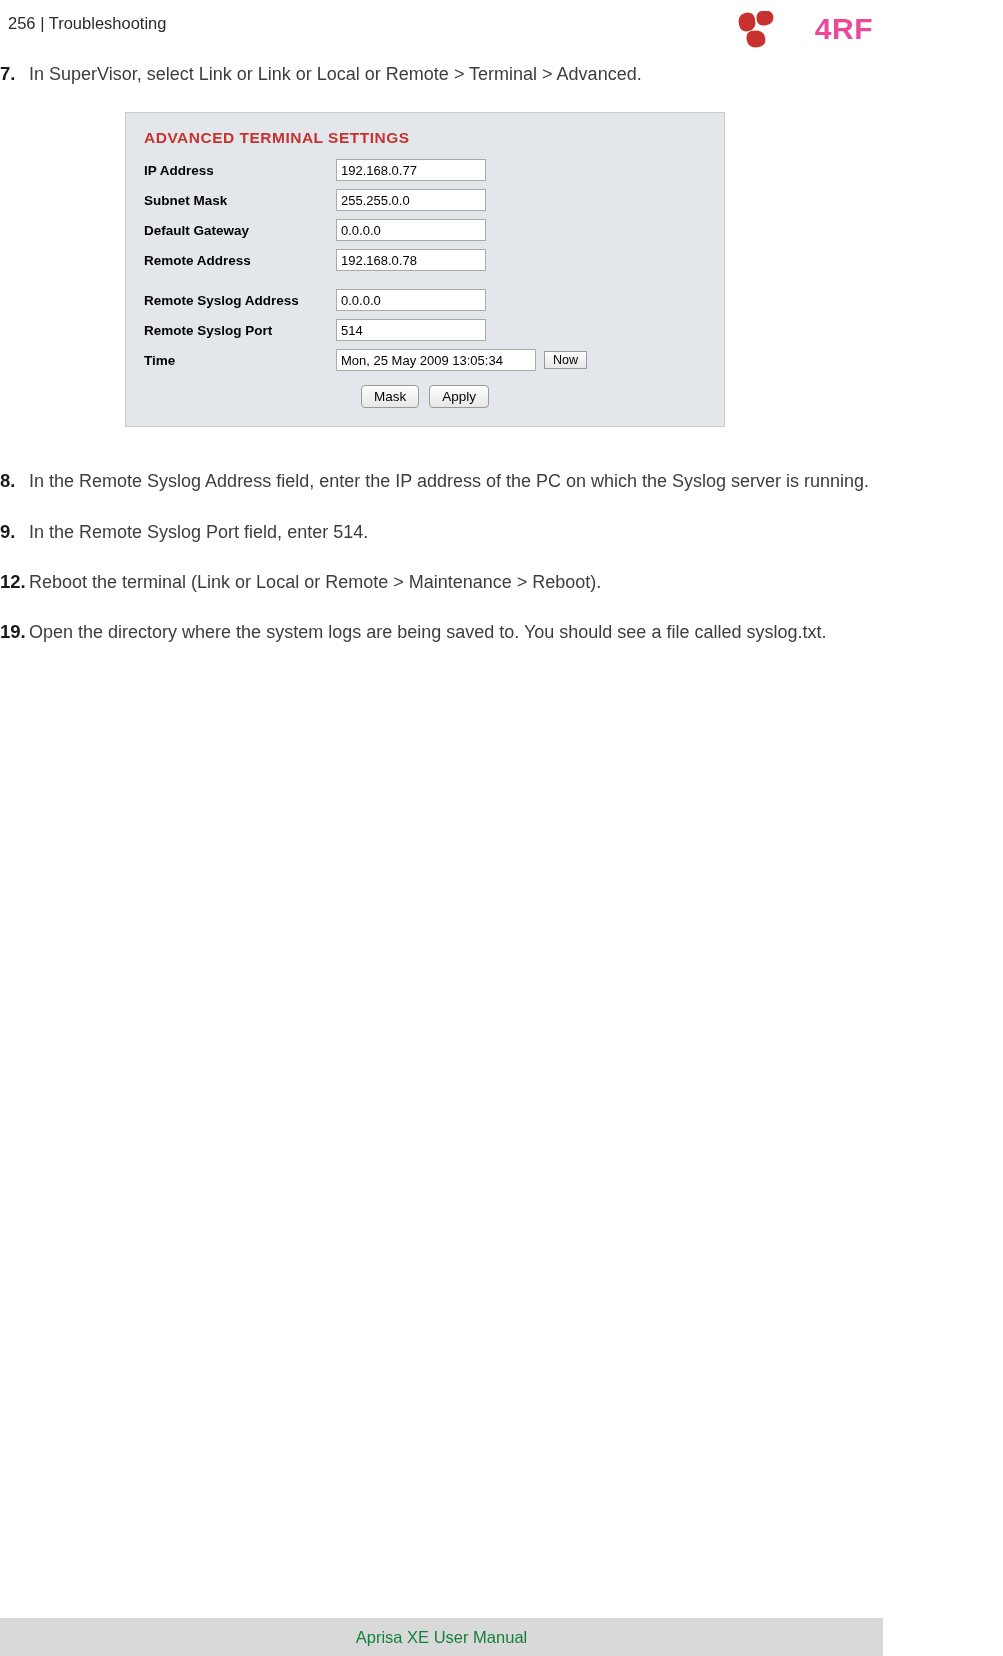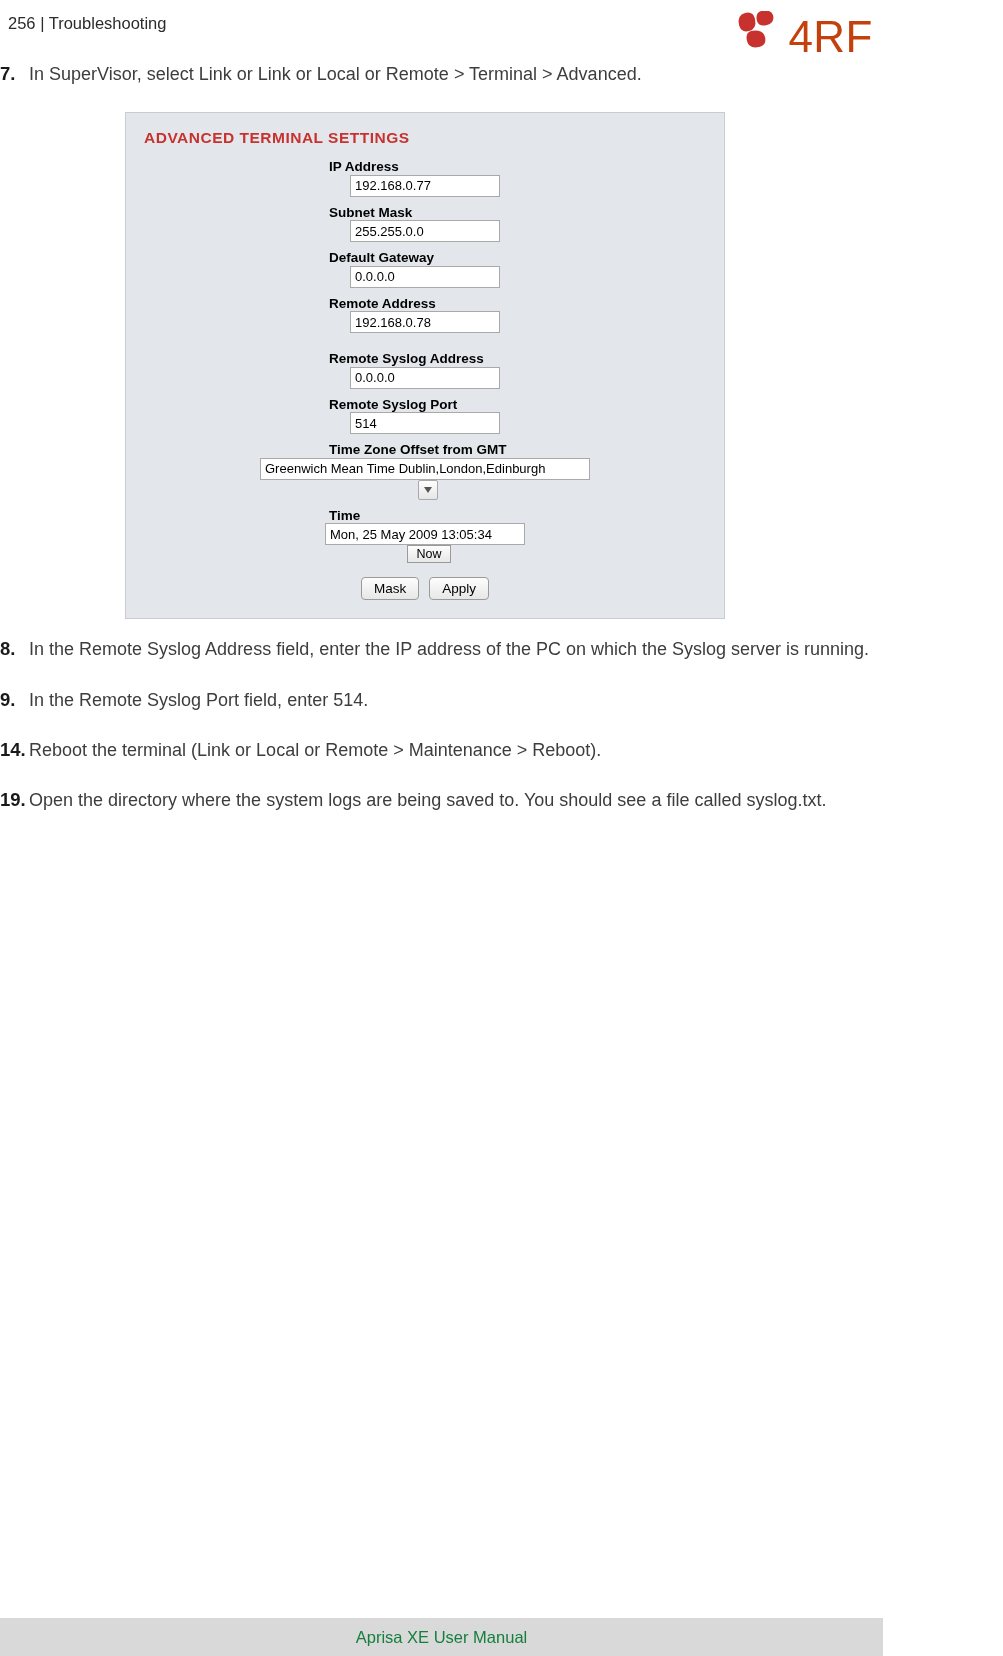--- a/index.html
+++ b/index.html
@@ -3,35 +3,35 @@
 <meta charset="utf-8">
 <style>
   * { box-sizing: border-box; margin: 0; padding: 0; }
   html, body { width: 1003px; height: 1656px; background: #ffffff; font-family: "Segoe UI", Tahoma, Verdana, sans-serif; color: #000; }
   .page { position: relative; width: 883px; height: 1656px; padding-left: 16px; }
 
   
   .hdr { position: absolute; top: 10px; left: 0; right: 0; height: 44px; }
   .hdr-left { position: absolute; left: 8px; top: 4px; font-size: 16.5px; color: #2b2b2b; }
   .hdr-logo { position: absolute; right: 10px; top: -2px; width: 138px; height: 44px; }
-  .logo-text { font-family: Arial, sans-serif; font-weight: 400; font-size: 44px; letter-spacing: 0.5px; color: #c2410c; position: absolute; right: 0; top: 4px; }
+  .logo-text { font-family: Arial, sans-serif; font-weight: 700; font-size: 30px; letter-spacing: 0.5px; color: #ec4899; position: absolute; right: 0; top: 4px; }
   .logo-shape { position: absolute; left: 0; top: 3px; width: 42px; height: 38px; }
 
   
   .content { position: absolute; top: 62px; left: 0; right: 0; }
   .step { font-size: 18px; color: #3d3d3d; line-height: 1.35; margin-bottom: 26px; padding-left: 29px; padding-right: 8px; position: relative; }
   .step-num { position: absolute; left: 0; top: 0; font-weight: 700; font-size: 18.5px; color: #1a1a1a; }
   .step-body { font-family: "Segoe UI", Verdana, sans-serif; color: #3d3d3d; }
   .justify { text-align: justify; }
 
   
-  .shot { margin: 18px 0 18px 125px; width: 600px; background: #e3e7eb; border: 1px solid #c9cdd1; }
+  .shot { margin: 18px 0 42px 125px; width: 600px; background: #e3e7eb; border: 1px solid #c9cdd1; }
   .shot-inner { padding: 10px 18px 18px 18px; }
   .shot-title { color: #c8322e; font-weight: 700; font-size: 15.5px; letter-spacing: 0.5px; margin: 6px 0 12px 0; font-family: Arial, sans-serif; }
-  .frow { display: flex; align-items: center; margin-bottom: 8px; flex-direction: column; }
+  .frow { display: flex; align-items: center; margin-bottom: 8px; }
   .flabel { width: 192px; font-size: 13.5px; font-weight: 700; color: #000; font-family: Arial, sans-serif; line-height: 1.15; }
   .finput { width: 150px; height: 22px; background: #fff; border: 1px solid #a9a9a9; font-size: 13px; padding: 1px 4px; font-family: Arial, sans-serif; }
   .finput.wide { width: 200px; }
   .fselect { width: 330px; height: 22px; background: #fff; border: 1px solid #a9a9a9; font-size: 13px; padding: 1px 4px; font-family: Arial, sans-serif; display: flex; align-items: center; justify-content: space-between; }
   .sel-btn { width: 20px; height: 20px; border: 1px solid #a9a9a9; background: linear-gradient(#fefefe,#e6e6e6); display: inline-flex; align-items: center; justify-content: center; font-size: 10px; margin-left: 6px; border-radius: 2px; }
   .gap { height: 10px; }
   .btnrow { display: flex; justify-content: center; gap: 10px; margin-top: 14px; }
   .btn { background: linear-gradient(#fdfdfd,#e7e7e7); border: 1px solid #9a9a9a; border-radius: 4px; font-size: 13.5px; padding: 3px 12px; font-family: Arial, sans-serif; }
   .now-btn { background: linear-gradient(#fdfdfd,#e7e7e7); border: 1px solid #9a9a9a; border-radius: 0; font-size: 12.5px; padding: 1px 8px; font-family: Arial, sans-serif; margin-left: 8px; }
 
@@ -91,31 +91,20 @@
 
         <div class="frow">
           <div class="flabel">Remote Syslog Address</div>
           <input class="finput" value="0.0.0.0" style="">
         </div>
         <div class="frow">
           <div class="flabel">Remote Syslog Port</div>
           <input class="finput" value="514" style="">
         </div>
         <div class="frow">
-          <div class="flabel">Time Zone Offset from GMT</div>
-          <div class="fselect">
-            <span>Greenwich Mean Time Dublin,London,Edinburgh</span>
-          </div>
-          <span class="sel-btn">
-            <svg width="8" height="6" viewBox="0 0 8 6">
-                <path d="M0 0 L8 0 L4 6 Z" fill="#555"></path>
-              </svg>
-          </span>
-        </div>
-        <div class="frow">
           <div class="flabel">Time</div>
           <input class="finput wide" value="Mon, 25 May 2009 13:05:34" style="">
           <button class="now-btn">Now</button>
         </div>
 
         <div class="btnrow">
           <button class="btn">Mask</button>
           <button class="btn">Apply</button>
         </div>
       </div>
@@ -125,21 +114,21 @@
       <span class="step-num">8.</span>
       <span class="step-body">In the Remote Syslog Address field, enter the IP address of the PC on which the Syslog server is running.</span>
     </div>
 
     <div class="step">
       <span class="step-num">9.</span>
       <span class="step-body">In the Remote Syslog Port field, enter 514.</span>
     </div>
 
     <div class="step">
-      <span class="step-num">14.</span>
+      <span class="step-num">12.</span>
       <span class="step-body">Reboot the terminal (Link or Local or Remote &gt; Maintenance &gt; Reboot).</span>
     </div>
 
     <div class="step">
       <span class="step-num">19.</span>
       <span class="step-body">Open the directory where the system logs are being saved to. You should see a file called syslog.txt.</span>
     </div>
 
   </div>
 

